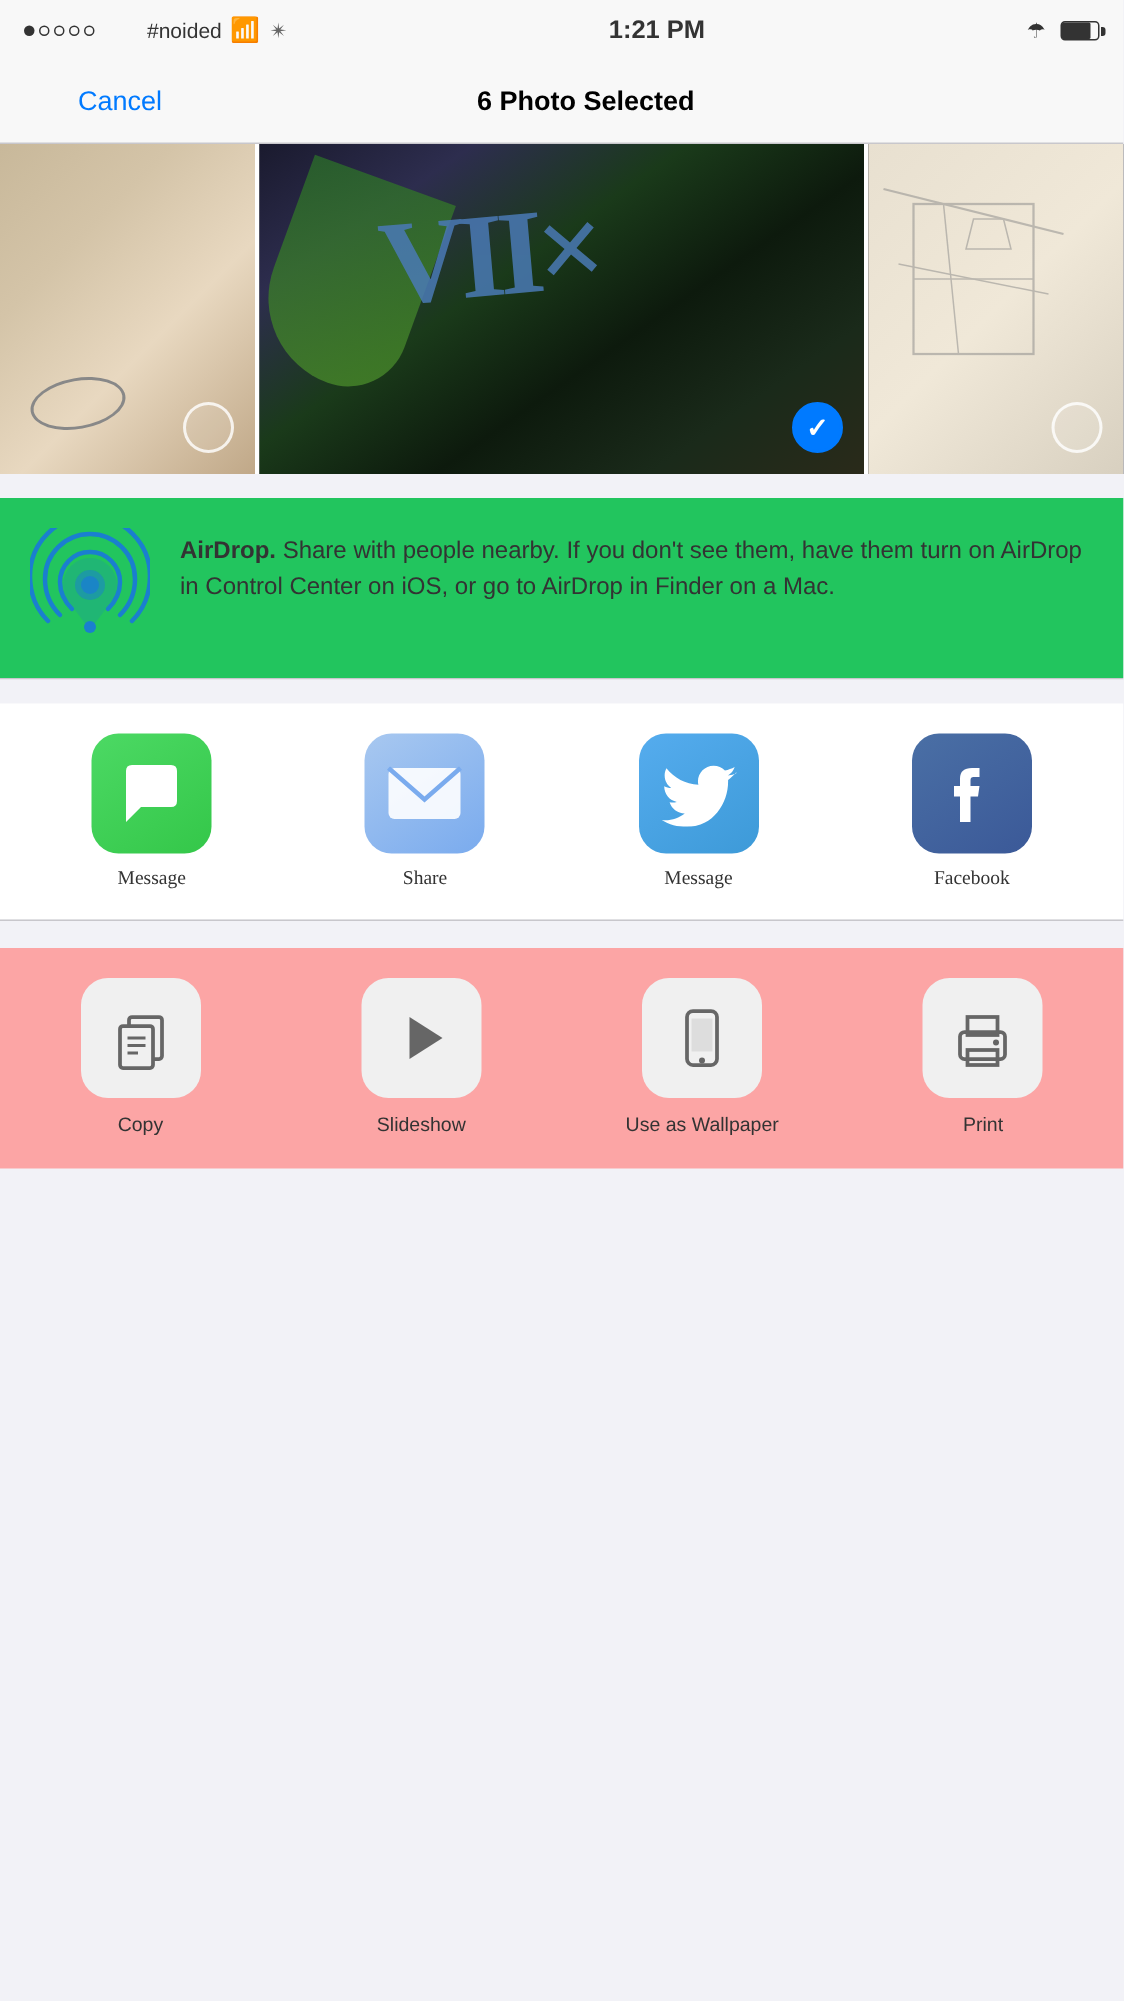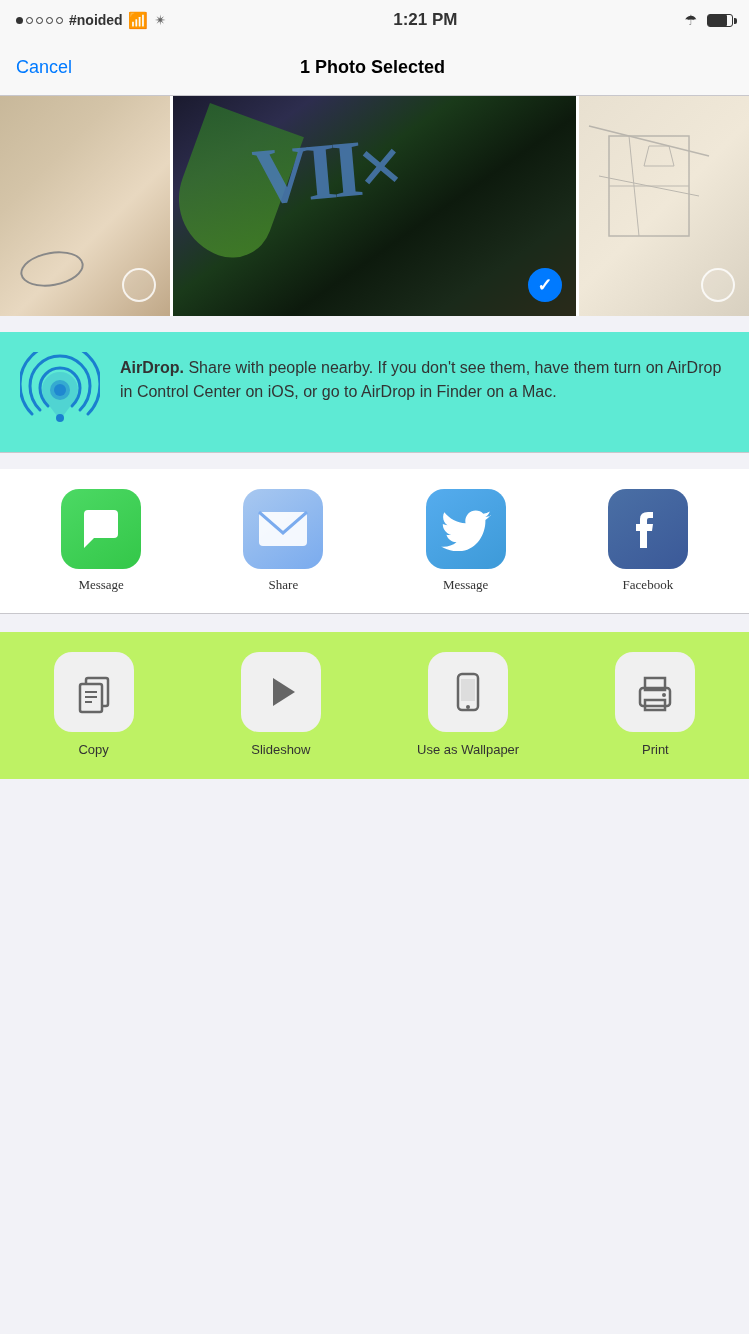--- a/index.html
+++ b/index.html
@@ -21,21 +21,21 @@
       justify-content: space-between;
       padding: 0 16px;
       font-size: 14px;
       font-weight: 500;
     }
     .status-left { display: flex; align-items: center; gap: 6px; }
     .signal-dots { display: flex; gap: 3px; align-items: center; }
     .dot { width: 7px; height: 7px; border-radius: 50%; }
     .dot.filled { background: #333; }
     .dot.empty { border: 1.5px solid #333; background: transparent; }
-    .carrier { font-size: 14px; font-weight: 700; color: #333; }
+    .carrier { font-size: 14px; font-weight: 400; color: #333; margin-left: 29px; }
     .wifi-icon { font-size: 16px; }
     .status-center { font-size: 17px; font-weight: 600; color: #333; }
     .status-right { display: flex; align-items: center; gap: 6px; }
     .battery { width: 26px; height: 13px; border: 1.5px solid #333; border-radius: 3px; position: relative; margin-left: 4px; }
     .battery::after { content: ''; position: absolute; right: -5px; top: 3px; width: 3px; height: 6px; background: #333; border-radius: 0 2px 2px 0; }
     .battery-fill { background: #333; height: 100%; width: 80%; border-radius: 1px; }
     .bluetooth { font-size: 14px; color: #333; }
 
     
     .nav-bar {
@@ -46,20 +46,21 @@
       align-items: center;
       justify-content: space-between;
       padding: 0 16px;
     }
     .nav-cancel {
       color: #007aff;
       font-size: 18px;
       background: none;
       border: none;
       cursor: pointer;
+      margin-left: 36px;
     }
     .nav-title {
       font-size: 18px;
       font-weight: 600;
       color: #000;
     }
     .nav-spacer { width: 60px; }
 
     
     .photo-strip {
@@ -145,21 +146,21 @@
       height: 1px;
       background: #c8c7cc;
     }
     .section-gap {
       height: 16px;
       background: #f2f2f7;
     }
 
     
     .airdrop-section {
-      background: #5eead4;
+      background: #22c55e;
       padding: 20px 20px;
       display: flex;
       align-items: flex-start;
       gap: 20px;
     }
     .airdrop-icon {
       flex-shrink: 0;
       width: 80px;
       height: 80px;
       display: flex;
@@ -208,21 +209,21 @@
     .app-icon.pushbullet { background: linear-gradient(145deg, #4caf50, #388e3c); }
     .app-icon.facebook { background: linear-gradient(145deg, #4a6fa5, #3b5998); }
     .app-label {
       font-size: 13px;
       color: #333;
       text-align: center;
     }
 
     
     .action-section {
-      background: #bef264;
+      background: #fca5a5;
       padding: 20px 0;
       margin-top: 2px;
     }
     .action-row {
       display: flex;
       justify-content: space-around;
       align-items: flex-start;
     }
     .action-item {
       display: flex;
@@ -270,21 +271,21 @@
   <div class="status-right">
     <span class="bluetooth">☂</span>
     <div class="battery">
       <div class="battery-fill"></div>
     </div>
   </div>
 </div>
 
 <div class="nav-bar">
   <button class="nav-cancel">Cancel</button>
-  <span class="nav-title">1 Photo Selected</span>
+  <span class="nav-title">6 Photo Selected</span>
   <div class="nav-spacer"></div>
 </div>
 
 <div class="photo-strip">
 
   <div class="photo-item left">
     <div class="photo-bg-left"></div>
     <div class="selection-circle"></div>
   </div>
 

